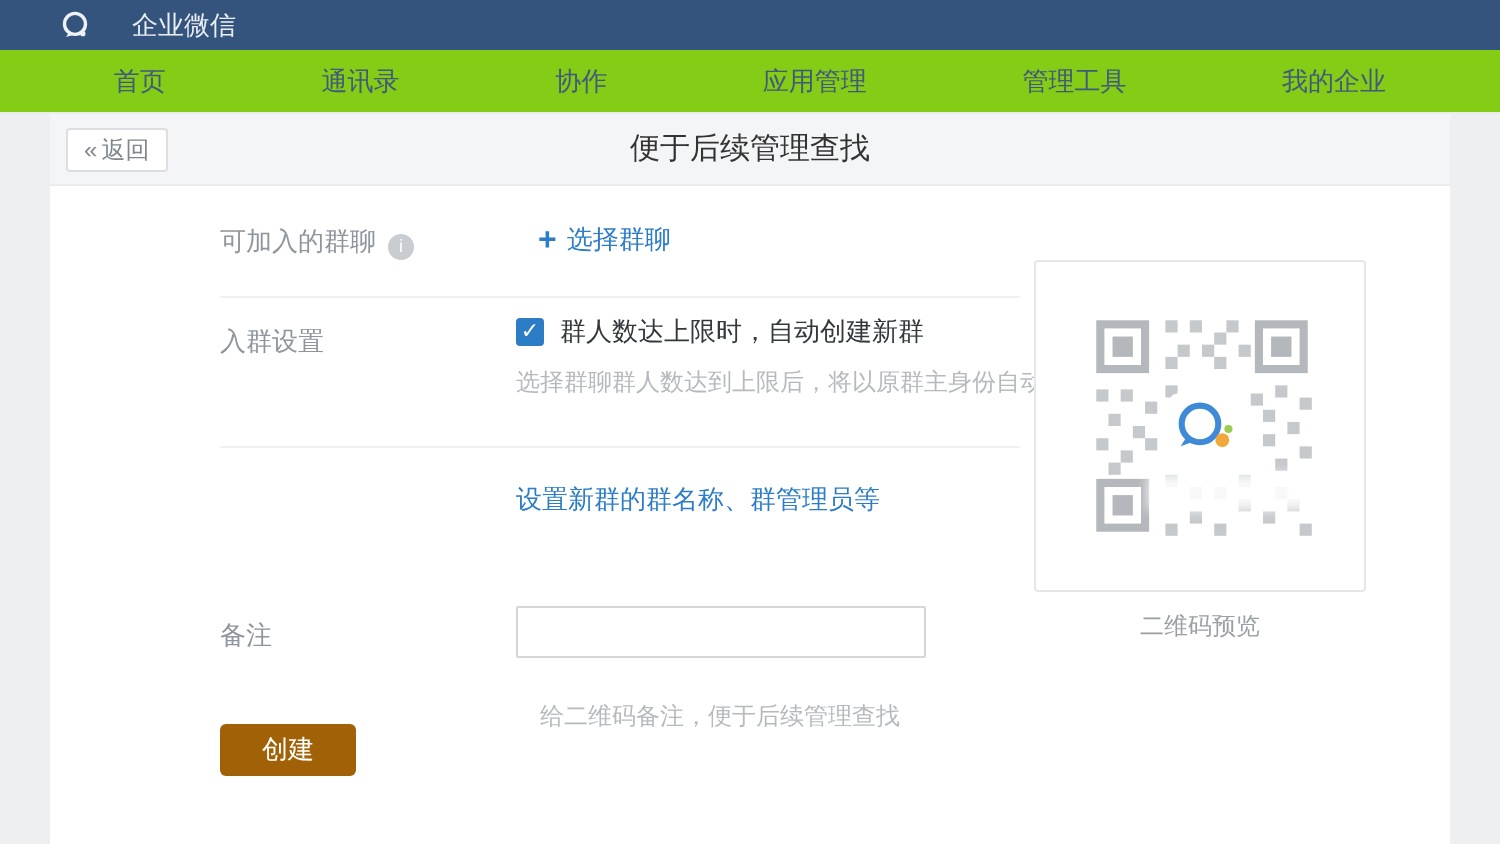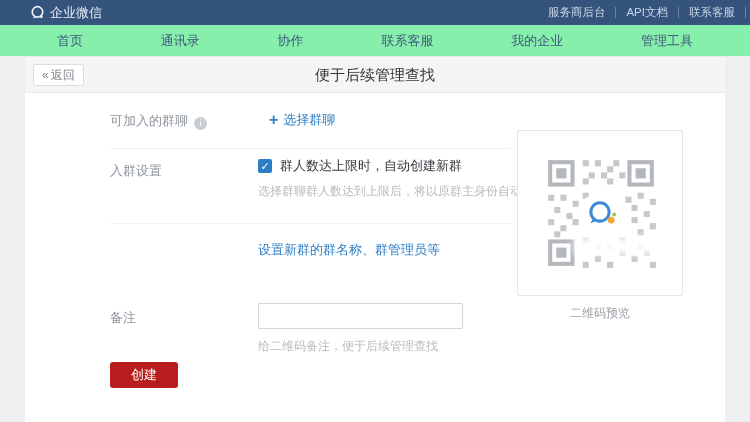--- a/index.html
+++ b/index.html
@@ -2,28 +2,28 @@
 <html><head>
 <meta charset="utf-8">
 <style>
   * { margin:0; padding:0; box-sizing:border-box; }
   html,body { background:#dfe1e4; }
   body { font-family:"Liberation Sans","DejaVu Sans",sans-serif; }
   .screen { position:relative; width:750px; height:422px; background:#edeff1; overflow:hidden; margin:0 auto; }
 
   
   .topbar { position:absolute; left:0; top:0; width:750px; height:25px; background:#35547d; display:flex; align-items:center; justify-content:space-between; padding:0 4px 0 30px; }
-  .brand { display:flex; align-items:center; gap:5px; color:#e8edf4; font-size:13px; cursor:pointer; }
+  .brand { display:flex; align-items:center; gap:21px; color:#e8edf4; font-size:13px; cursor:pointer; }
   .brand svg { display:block; }
   .top-links { display:flex; align-items:center; height:25px; }
   .top-links a { color:#c9d4e2; font-size:11.5px; text-decoration:none; padding:0 10px; cursor:pointer; }
   .tdiv { width:1px; height:11px; background:rgba(255,255,255,.28); }
 
   
-  .mainnav { position:absolute; left:0; top:25px; width:750px; height:32px; background:#86efac; border-bottom:1px solid #e8eaec; display:flex; align-items:stretch; justify-content:space-around; padding:0 18px; }
+  .mainnav { position:absolute; left:0; top:25px; width:750px; height:32px; background:#84cc16; border-bottom:1px solid #e8eaec; display:flex; align-items:stretch; justify-content:space-around; padding:0 18px; }
   .nav-item { position:relative; display:flex; align-items:center; font-size:13px; color:#41597d; text-decoration:none; cursor:pointer; padding:0 2px; }
   .nav-item.active { color:#2e4a6e; font-weight:bold; }
   .nav-item.active::after { content:""; position:absolute; left:0; right:0; bottom:0; height:3px; background:#30507a; }
 
   
   .card { position:absolute; left:25px; top:57px; width:700px; height:365px; background:#ffffff; }
   .card-head { position:absolute; left:0; top:0; width:700px; height:36px; background:#f4f5f6; border-bottom:1px solid #e9ebed; }
   .back-btn { position:absolute; left:8px; top:7px; height:22px; padding:0 8px; background:#fff; border:1px solid #dcdee1; border-radius:2px; color:#80868f; font-size:12px; cursor:pointer; display:flex; align-items:center; gap:3px; }
   .back-chev { font-size:12px; letter-spacing:-1px; }
   .page-title { position:absolute; left:0; right:0; top:0; height:36px; line-height:36px; text-align:center; font-size:15px; color:#333; }
@@ -38,21 +38,21 @@
 
   .divider { position:absolute; left:85px; width:400px; height:1px; background:#eef0f2; }
 
   .cbx-row { position:absolute; left:233px; top:64px; display:flex; align-items:center; gap:8px; cursor:pointer; }
   .cbx { width:14px; height:14px; background:#2d7dc6; border-radius:2px; color:#fff; font-size:11px; line-height:14px; text-align:center; }
   .cbx-label { font-size:13px; color:#34383d; }
   .helper { position:absolute; left:233px; font-size:12px; color:#b6babf; }
 
   .remark-input { position:absolute; left:233px; top:210px; width:205px; height:26px; border:1px solid #d4d7da; border-radius:1px; font-size:12px; padding:0 8px; color:#333; outline:none; }
 
-  .create-btn { position:absolute; left:85px; top:269px; width:68px; height:26px; background:#b91c1c; border:none; border-radius:3px; color:#fff; font-size:13px; cursor:pointer; }
+  .create-btn { position:absolute; left:85px; top:269px; width:68px; height:26px; background:#a16207; border:none; border-radius:3px; color:#fff; font-size:13px; cursor:pointer; }
 
   
   .qr-card { position:absolute; left:492px; top:37px; width:166px; height:166px; background:#fff; border:1px solid #e4e6e9; border-radius:2px; }
   .qr-card svg { position:absolute; left:22px; top:21px; }
   .qr-blur { position:absolute; left:56px; top:106px; width:82px; height:18px; background:rgba(255,255,255,.88); filter:blur(3px); }
   .qr-label { position:absolute; left:492px; top:212px; width:166px; text-align:center; font-size:12px; color:#9aa0a6; }
 </style>
 </head>
 <body>
 
@@ -62,37 +62,29 @@
     <div class="brand">
       <span>
         <svg width="15" height="15" viewBox="0 0 16 16">
           <circle cx="8" cy="7.4" r="5.6" fill="none" stroke="#eef2f7" stroke-width="1.8"></circle>
           <path d="M4.5 12.2 L3.2 14.4 L6.4 13.4 Z" fill="#eef2f7"></path>
           <circle cx="12.2" cy="12.6" r="1.4" fill="#eef2f7"></circle>
         </svg>
       </span>
       <span>企业微信</span>
     </div>
-    <nav class="top-links">
-      <a>服务商后台</a>
-      <span class="tdiv"></span>
-      <a>API文档</a>
-      <span class="tdiv"></span>
-      <a>联系客服</a>
-      <span class="tdiv"></span>
-    </nav>
   </header>
 
   <nav class="mainnav">
     <a class="nav-item">首页</a>
     <a class="nav-item">通讯录</a>
     <a class="nav-item">协作</a>
-    <a class="nav-item">联系客服</a>
+    <a class="nav-item">应用管理</a>
+    <a class="nav-item">管理工具</a>
     <a class="nav-item">我的企业</a>
-    <a class="nav-item">管理工具</a>
   </nav>
 
   <section class="card">
 
     <div class="card-head">
       <div class="page-title">便于后续管理查找</div>
       <button class="back-btn">
         <span class="back-chev">«</span>
         <span>返回</span>
       </button>
@@ -116,21 +108,21 @@
         <span class="cbx-label">群人数达上限时，自动创建新群</span>
       </div>
       <div class="helper" style="top:90px;">选择群聊群人数达到上限后，将以原群主身份自动创建新群</div>
 
       <div class="divider" style="top:130px;"></div>
 
       <a class="link-blue" style="position:absolute; left:233px; top:148px;">设置新群的群名称、群管理员等</a>
 
       <div class="flabel" style="top:216px;">备注</div>
       <input class="remark-input" type="text" value="" style="">
-      <div class="helper" style="top:245px;">给二维码备注，便于后续管理查找</div>
+      <div class="helper" style="top:257px;margin-left:12px;">给二维码备注，便于后续管理查找</div>
 
       <button class="create-btn">创建</button>
 
       <div class="qr-card">
         <svg width="122" height="122" viewBox="0 0 120 120">
           <g stroke="#b4b7bb" stroke-width="4" fill="none">
             <rect x="10" y="10" width="22" height="22"></rect>
             <rect x="88" y="10" width="22" height="22"></rect>
             <rect x="10" y="88" width="22" height="22"></rect>
           </g>

